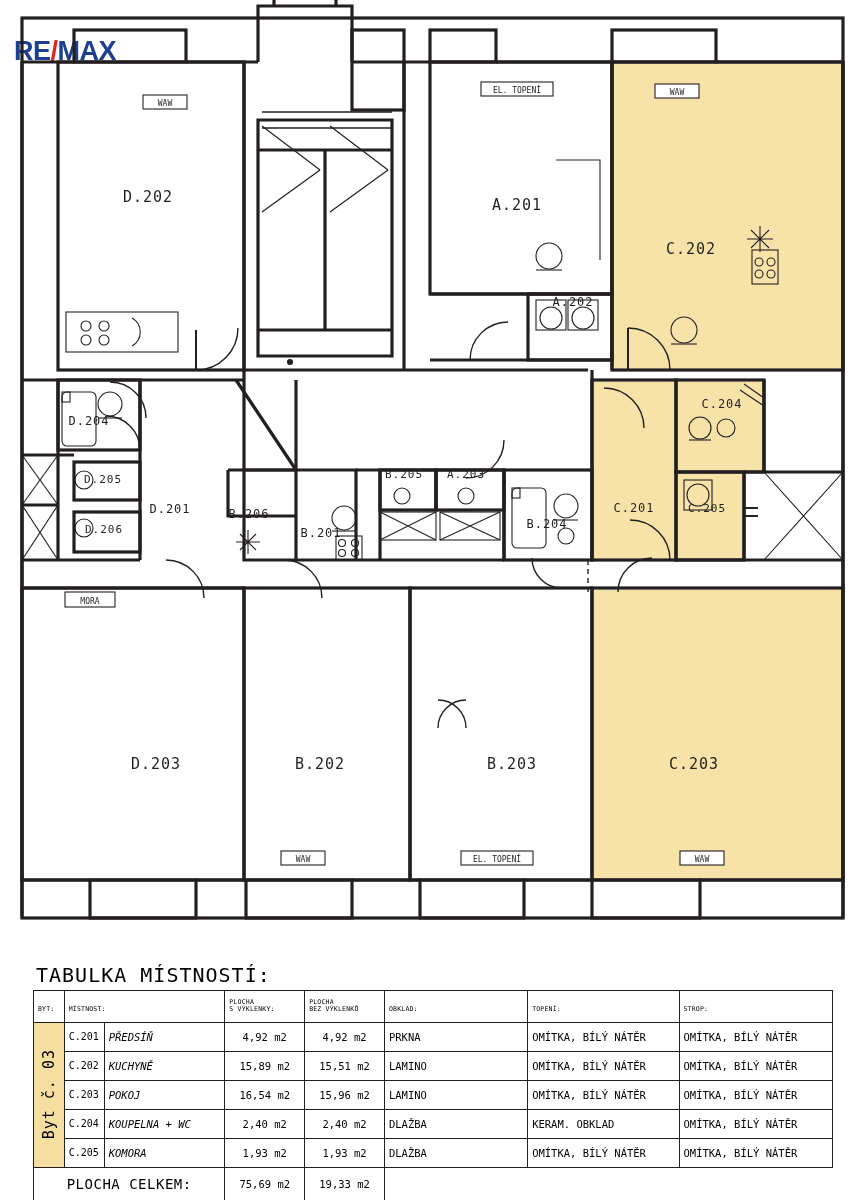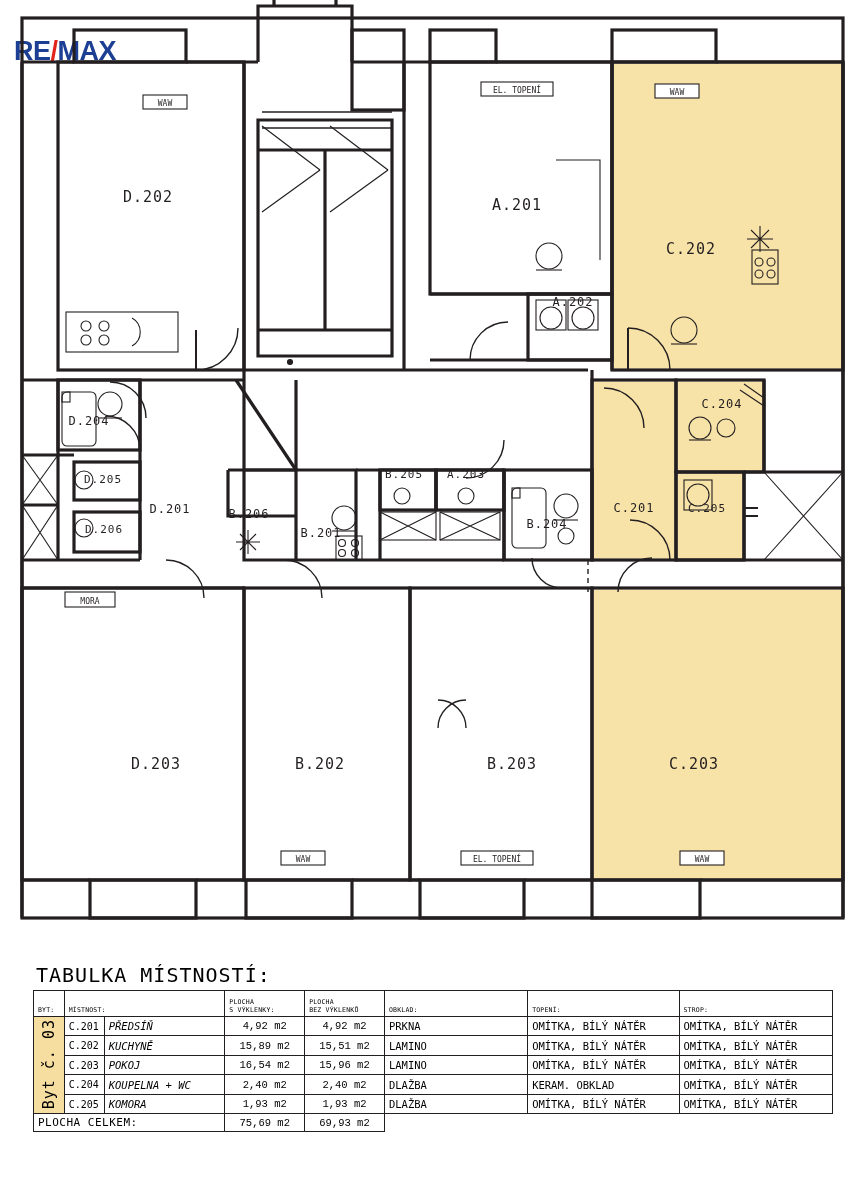--- a/index.html
+++ b/index.html
@@ -34,57 +34,57 @@
   }
   table.rooms {
     position:absolute; left:33px; top:990px;
     width:800px;
     border-collapse:collapse;
     font-size:10.5px;
     color:#000;
   }
   table.rooms th, table.rooms td {
     border:1px solid #231f20;
-    padding:2px 4px;
+    padding:8px 4px;
     font-weight:normal;
     white-space:nowrap;
   }
   table.rooms thead th {
     font-size:6.5px;
     text-align:left;
     vertical-align:bottom;
     height:26px;
     line-height:1.15;
     letter-spacing:0.2px;
   }
   .c-byt   { width:30px; }
   .c-room  { width:22px; text-align:left;}
   .c-name  { width:118px;font-style:italic; }
   .c-a1    { width:78px; text-align:center;}
   .c-a2    { width:78px; text-align:center;}
   .c-floor { width:140px; }
   .c-wall  { width:148px; }
   .c-ceil  { width:150px; }
   td.code { font-size:10px; }
-  td.num { text-align:center; font-size:10.5px;font-family:Liberation Mono, monospace; }
+  td.num { text-align:center; font-size:10.5px; }
   .bytcell {
     background:#f5deA0;
     text-align:center;
     vertical-align:middle;
     width:30px;
   }
   .bytcell span {
     display:inline-block;
     writing-mode:vertical-rl;
     transform:rotate(180deg);
     font-size:15px;
     letter-spacing:1px;
     font-family:"DejaVu Sans Mono", monospace;
   }
-  .total-label { text-align:left; font-size:11px; letter-spacing:0.5px;}
+  .total-label { text-align:center; font-size:14px; letter-spacing:0.5px;}
   .blank { border:none !important; }
 </style>
 </head>
 <body>
 
 <div class="logo">
   <span class="re">RE</span><span class="slash">/</span><span class="max">MAX</span>
 </div>
 
 <div id="plan">
@@ -392,17 +392,17 @@
         <td class="c-name">KOMORA</td>
         <td class="c-a1 num">1,93 m2</td>
         <td class="c-a2 num">1,93 m2</td>
         <td class="c-floor">DLAŽBA</td>
         <td class="c-wall">OMÍTKA, BÍLÝ NÁTĚR</td>
         <td class="c-ceil">OMÍTKA, BÍLÝ NÁTĚR</td>
       </tr>
       <tr>
         <td colspan="3" class="total-label">PLOCHA CELKEM:</td>
         <td class="c-a1 num">75,69 m2</td>
-        <td class="c-a2 num">69,93 m2</td>
+        <td class="c-a2 num">19,33 m2</td>
         <td class="blank" colspan="3"></td>
       </tr>
     </tbody>
 </table>
 
 </body></html>

